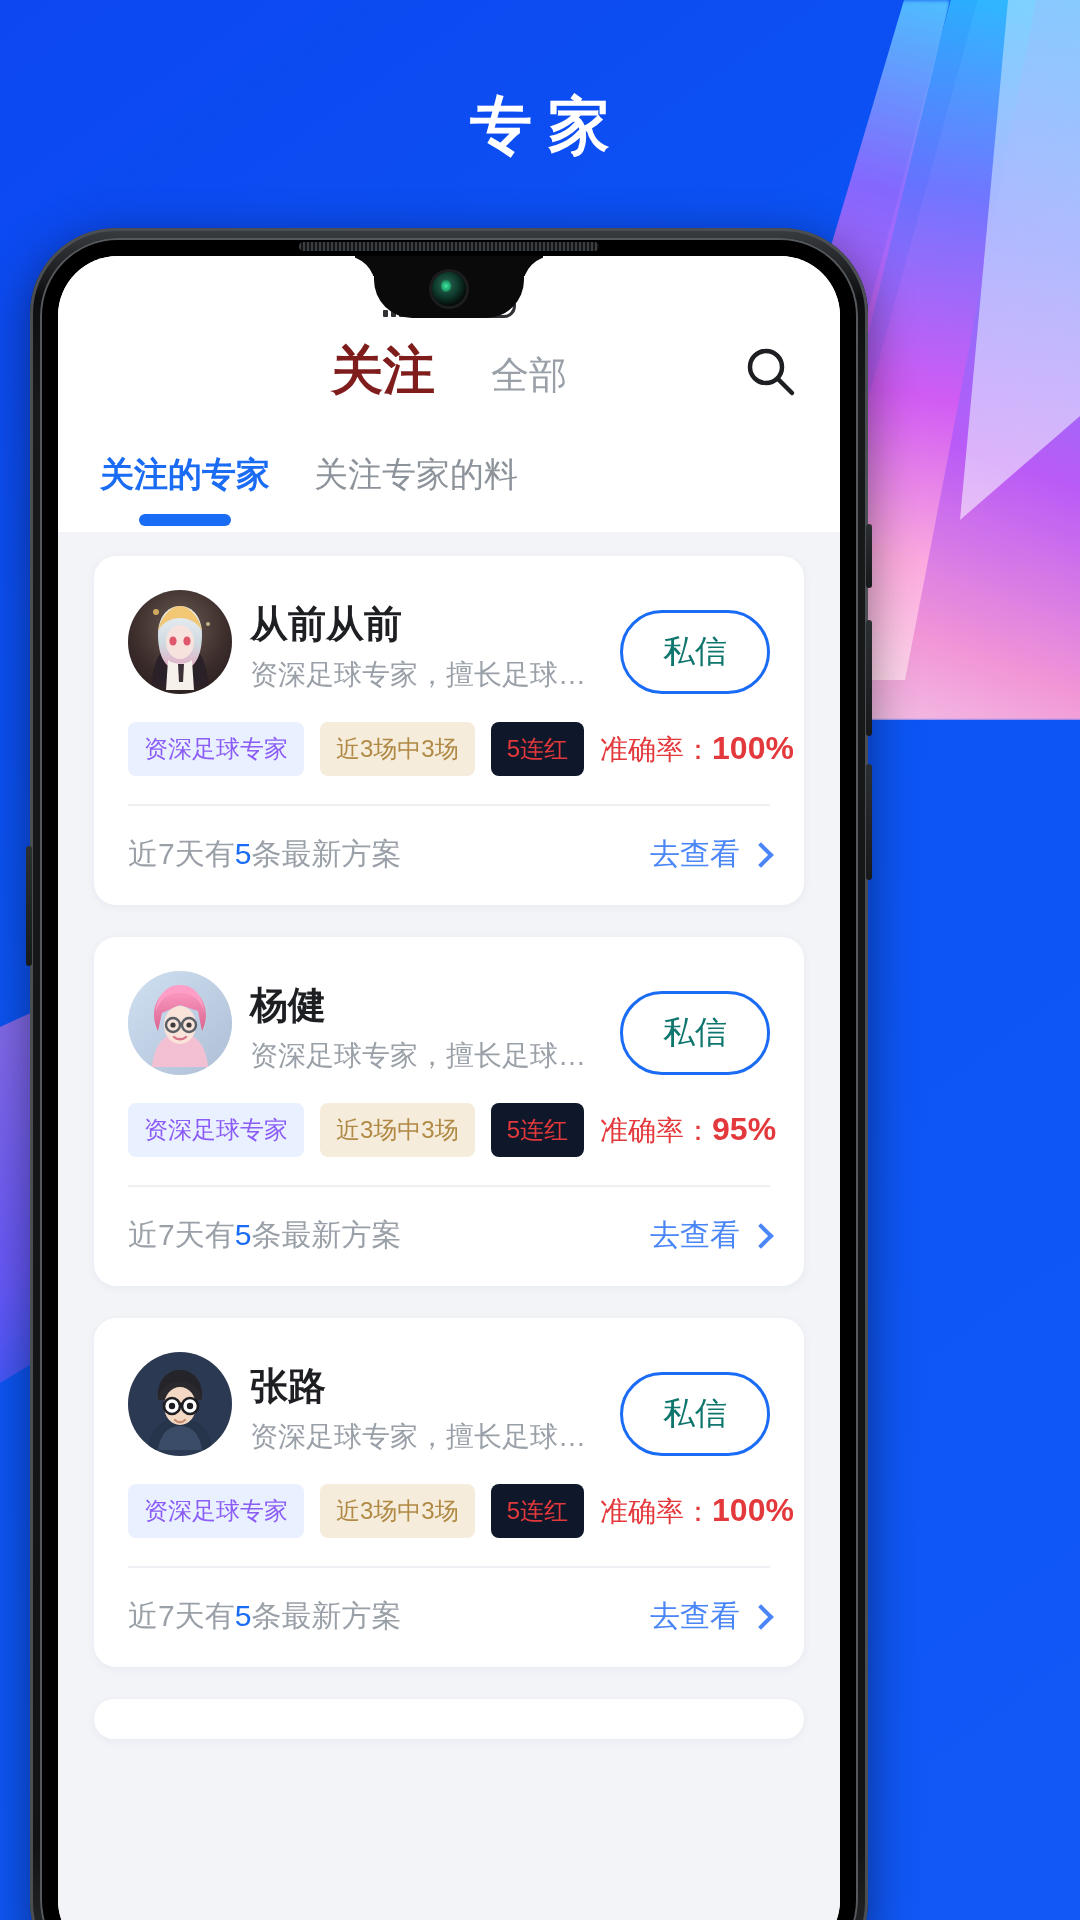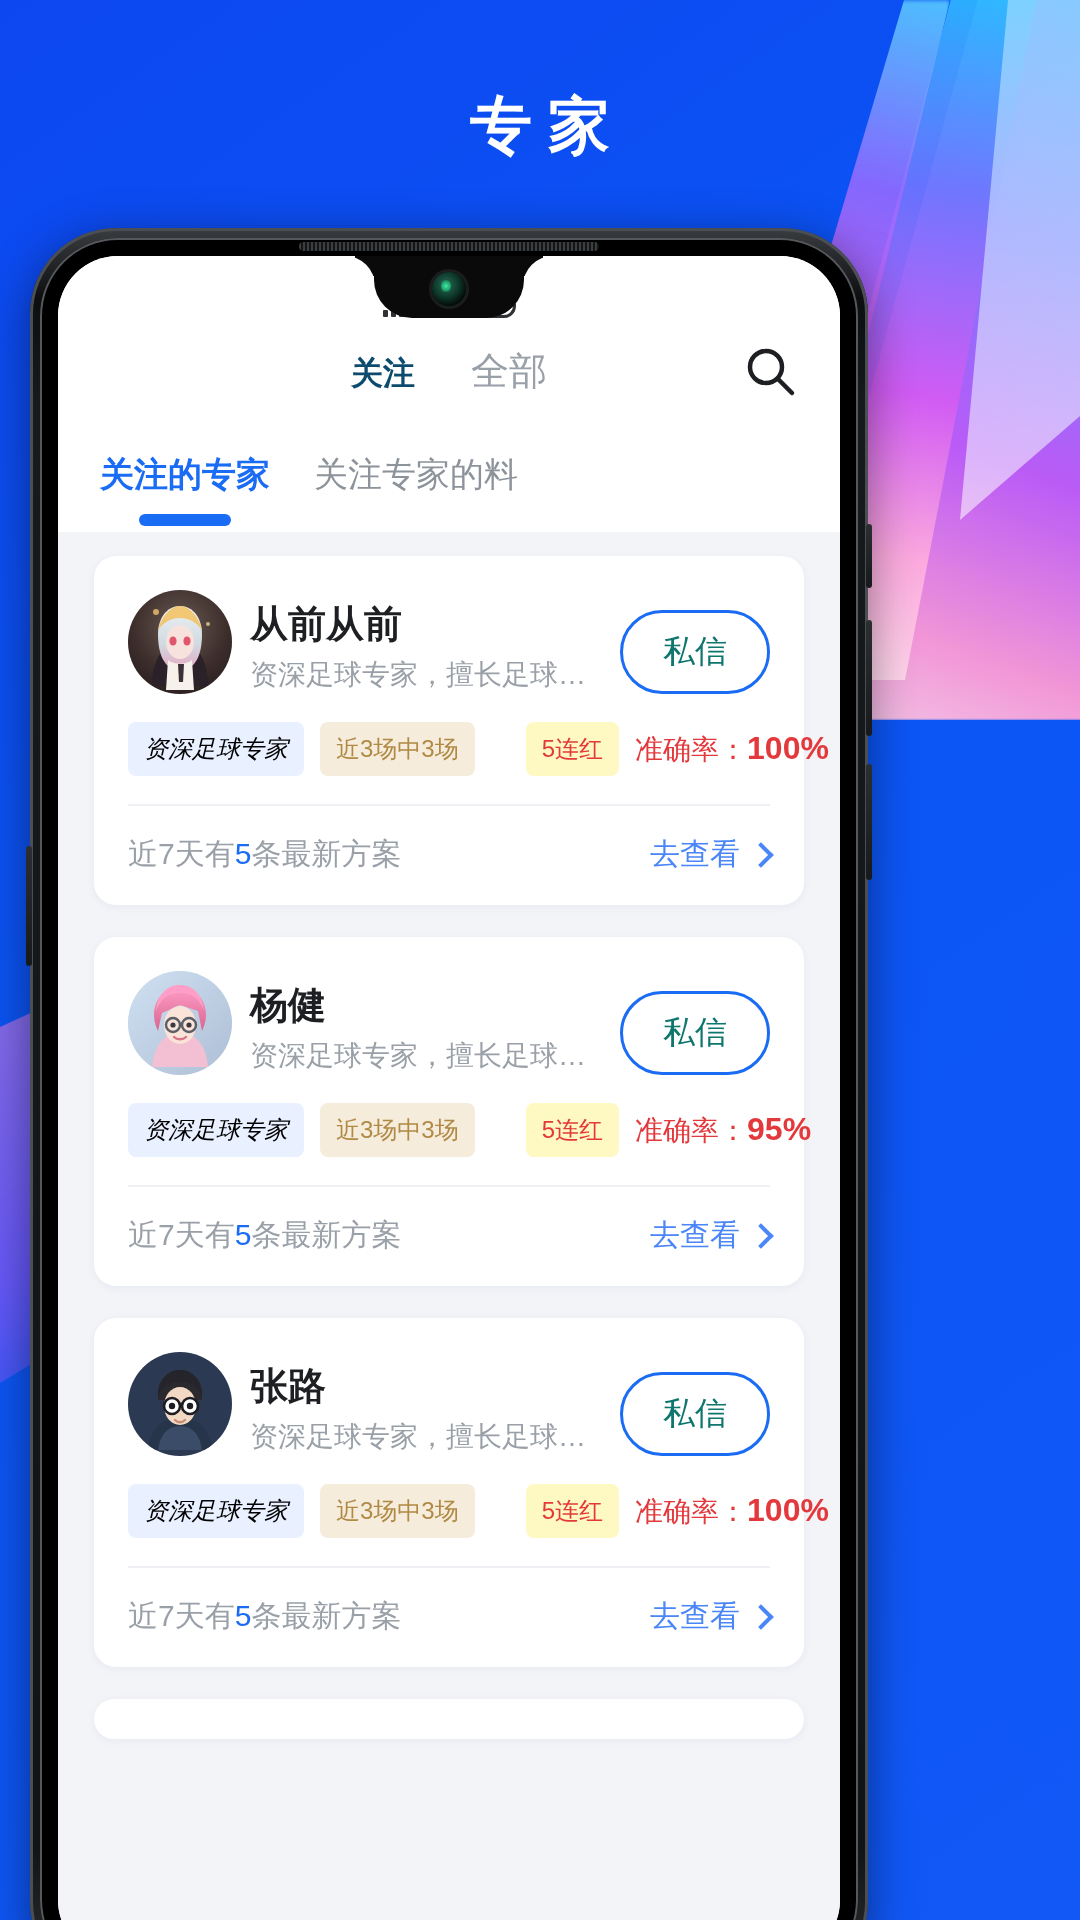--- a/index.html
+++ b/index.html
@@ -149,21 +149,21 @@
   }
   .battery .lvl { width: 100%; height: 100%; background: #2f3134; border-radius: 7px; }
 
   
   .topnav {
     position: relative; height: 106px; background: #fff;
     display: flex; align-items: center; justify-content: center;
   }
   .topnav-tabs { display: flex; align-items: baseline; gap: 56px; }
   .topnav-tab { font-size: 38px; color: #9aa0a8; cursor: pointer; }
-  .topnav-tab.active { color: #0c4a6e; font-weight: 700; font-size: 32px; }
+  .topnav-tab.active { color: #7f1d1d; font-weight: 700; font-size: 52px; }
   .search-btn {
     position: absolute; right: 42px; top: 50%; transform: translateY(-50%);
     width: 56px; height: 56px; cursor: pointer;
   }
 
   
   .subtabs {
     background: #fff; height: 108px; display: flex; align-items: center;
     padding: 0 42px; gap: 44px; position: relative;
   }
@@ -197,23 +197,23 @@
   }
   .msg-btn {
     flex: 0 0 auto; border: 3px solid #1a6cf5; color: #0f766e;
     font-size: 32px; border-radius: 46px; padding: 17px 40px; background: #fff;
     cursor: pointer; white-space: nowrap;
   }
   .tagrow {
     display: flex; align-items: center; gap: 16px; margin-top: 28px;
   }
   .tag { font-size: 24px; padding: 11px 16px; border-radius: 8px; white-space: nowrap; }
-  .tag.blue { background: #e9f0ff; color: #000000; font-style: italic; }
+  .tag.blue { background: #e9f0ff; color: #8b5cf6; }
   .tag.gold { background: #f6ecdc; color: #b08a45; }
-  .tag.red  { background: #fef9c3; color: #e4393c; margin-left: 35px; }
+  .tag.red  { background: #0f172a; color: #e4393c; }
   .accuracy {
     margin-left: auto; font-size: 28px; color: #e4393c; white-space: nowrap;
   }
   .accuracy b { font-size: 32px; font-weight: 700; }
   .divider { height: 2px; background: #eef0f3; margin: 28px 0 0 0; }
   .card-foot {
     display: flex; justify-content: space-between;
     padding: 28px 0 30px 0;
   }
   .foot-text { font-size: 30px; color: #9aa0a8; }

